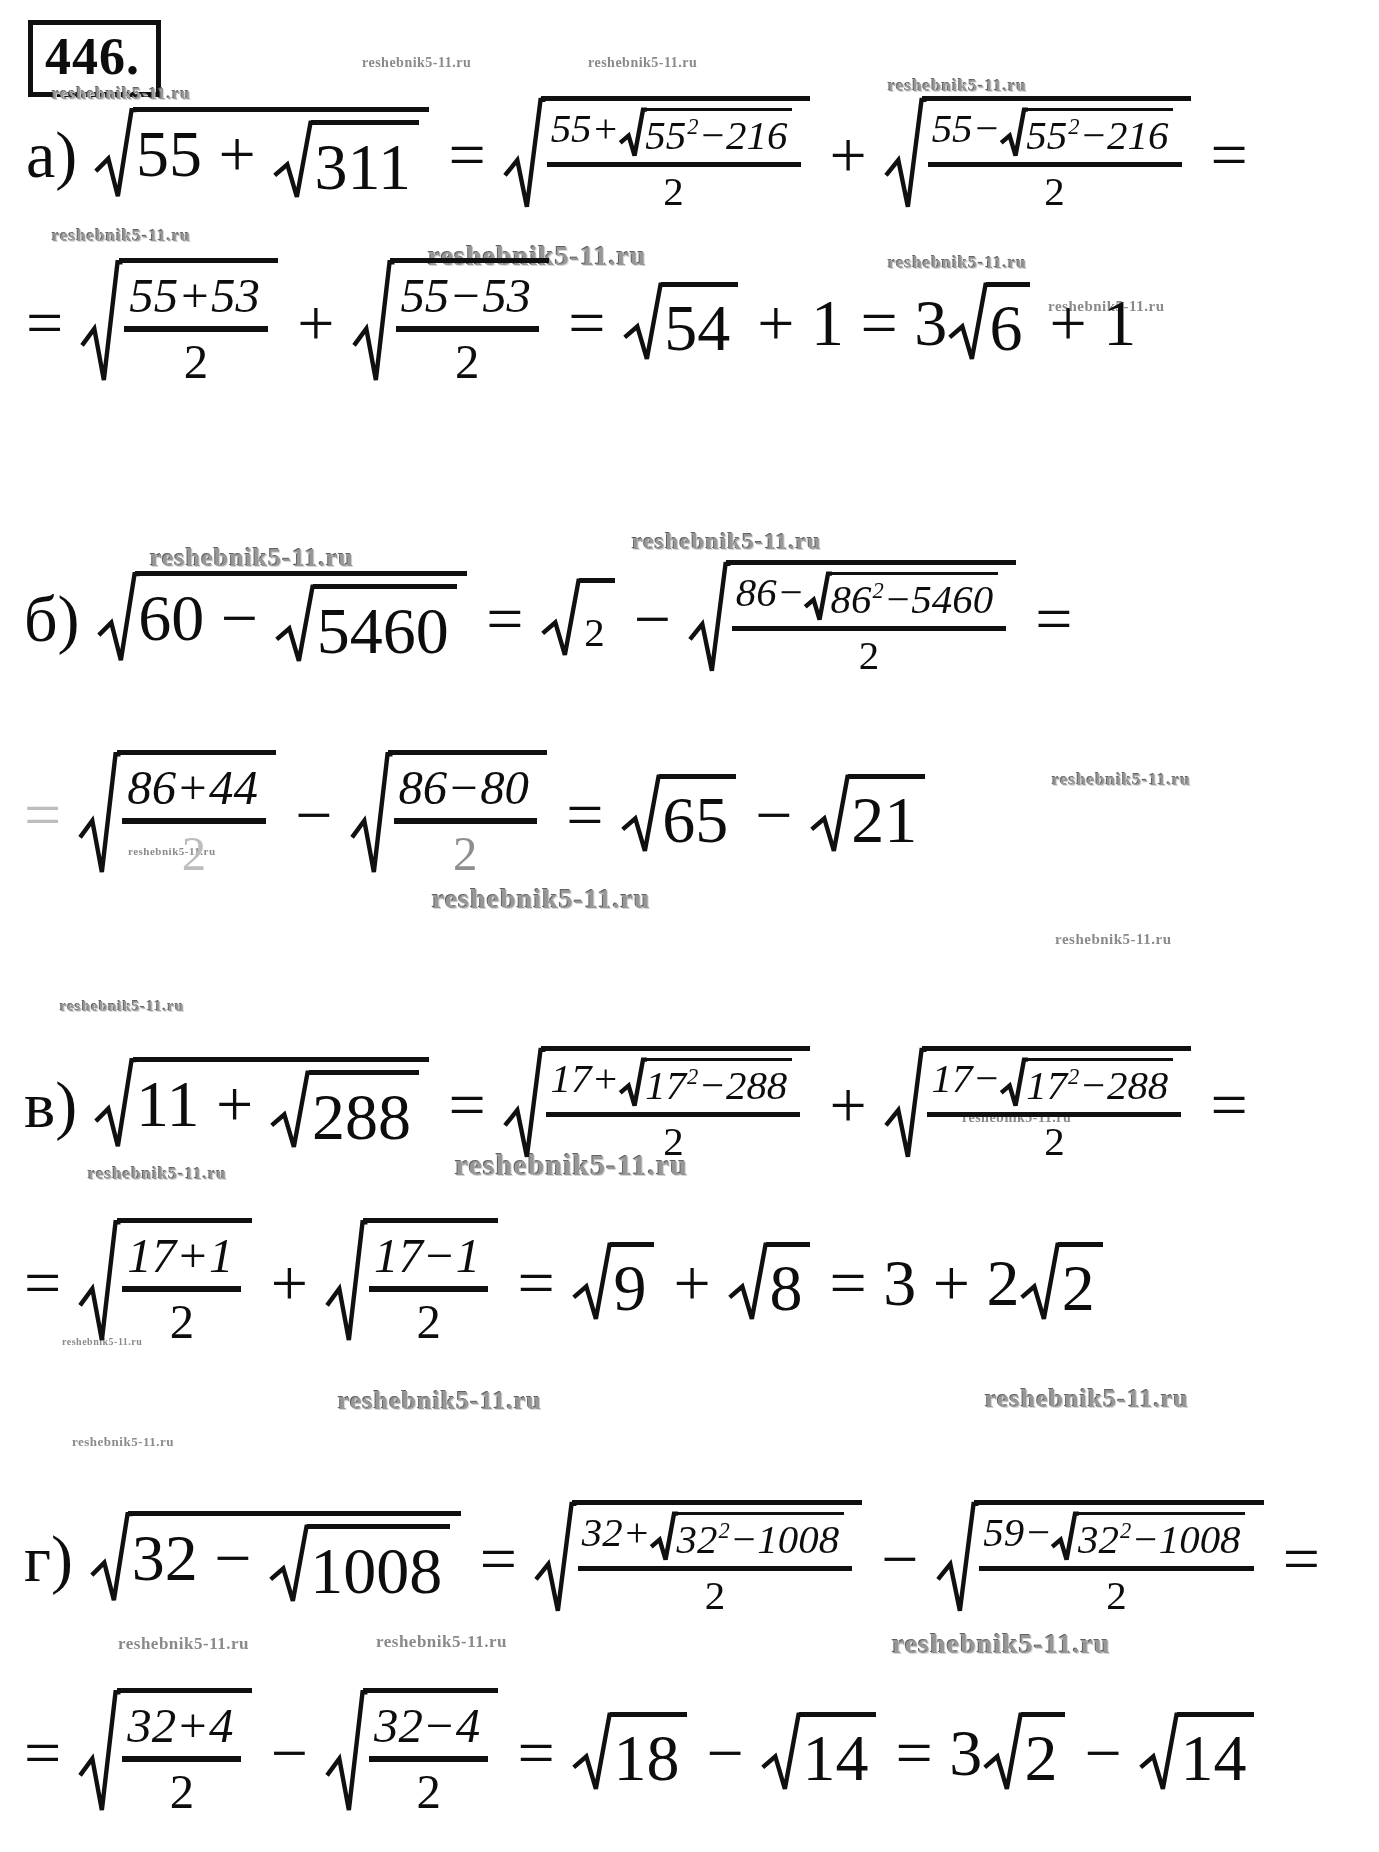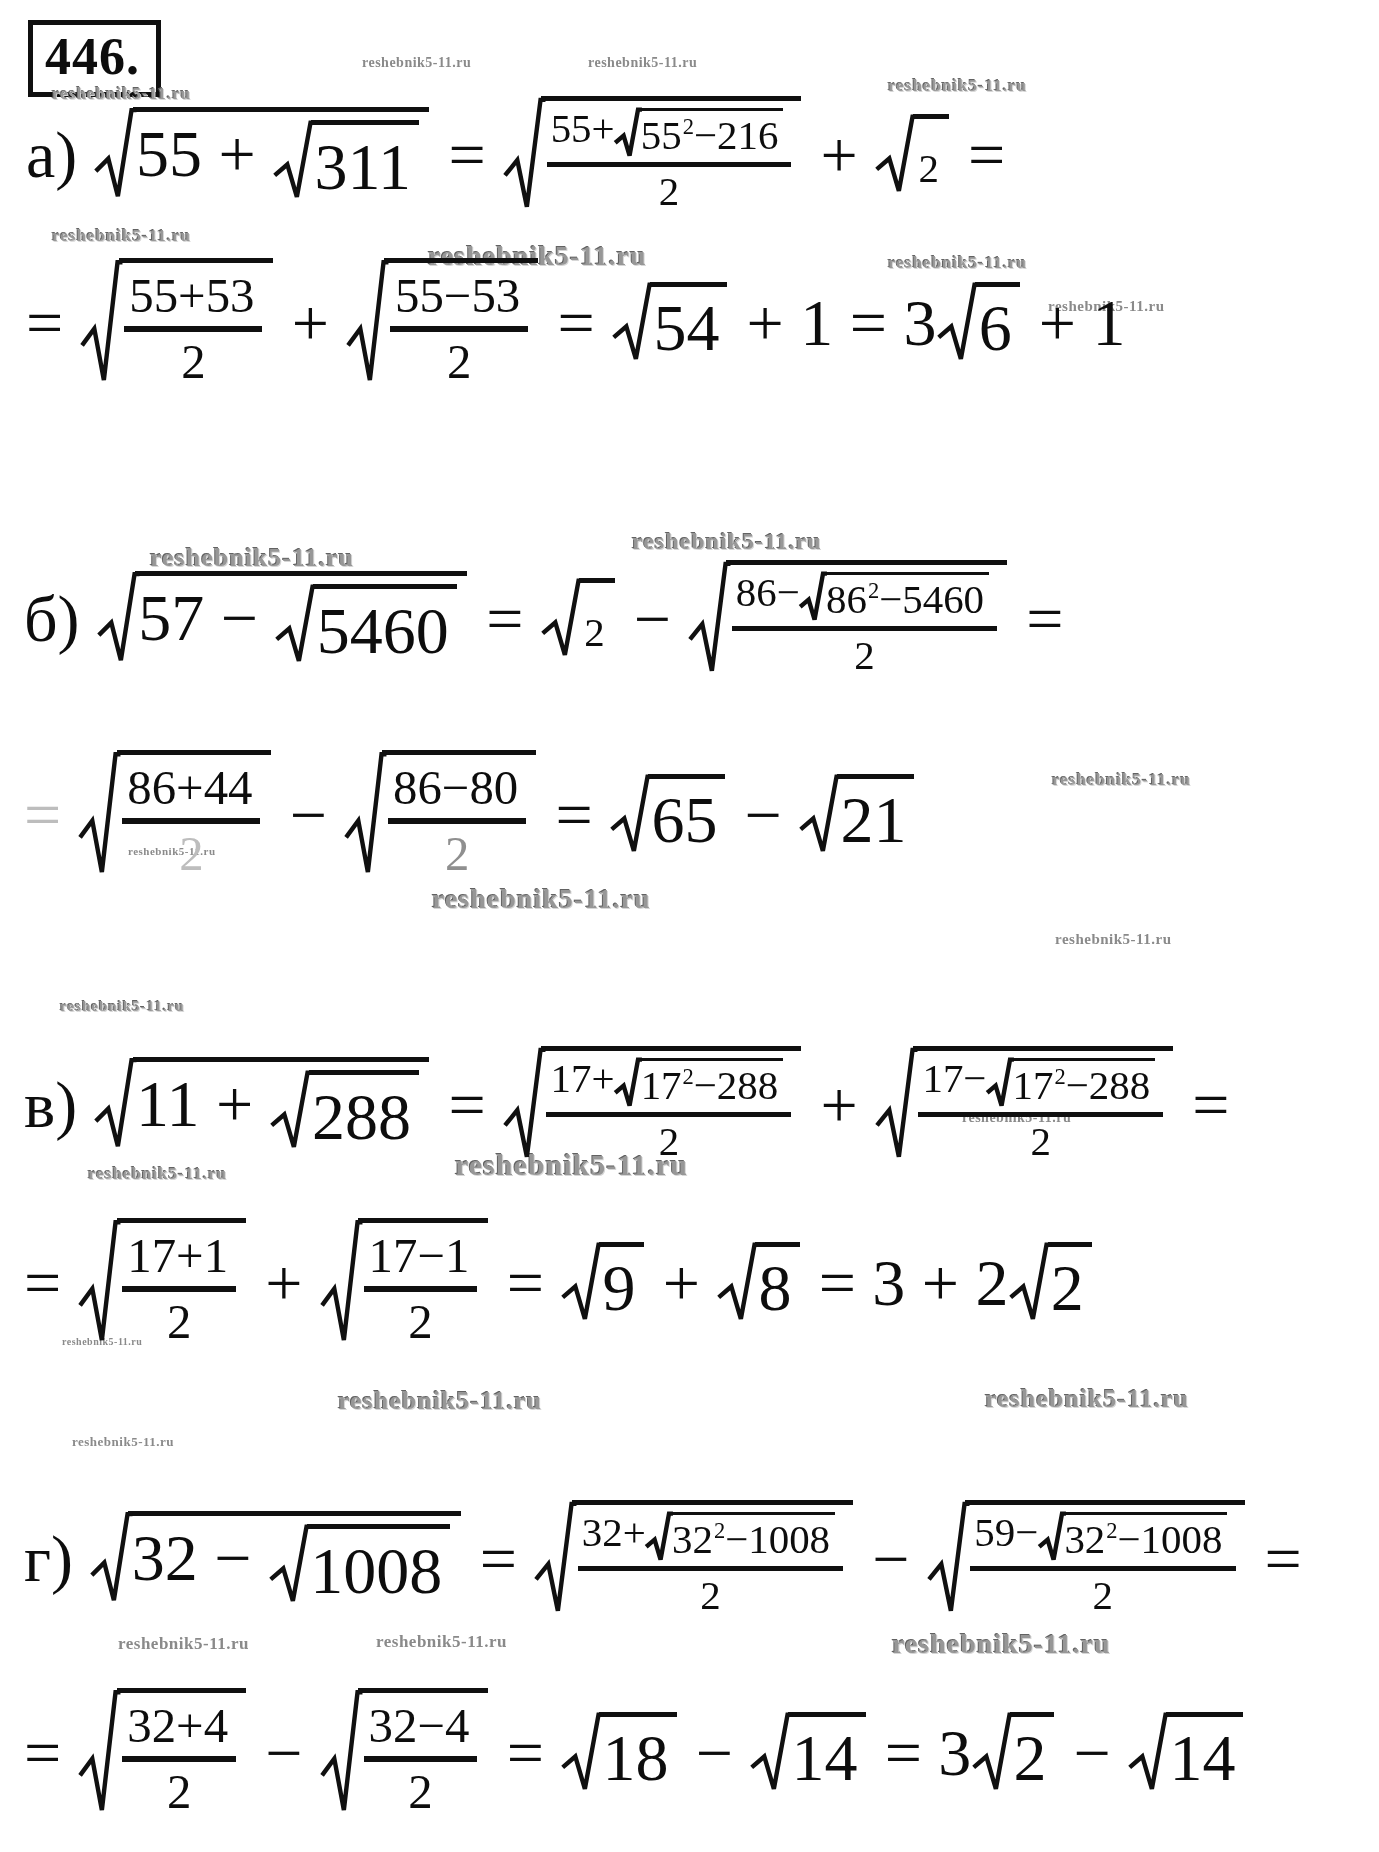--- a/index.html
+++ b/index.html
@@ -53,20 +53,21 @@
   
   .frac{
     display:inline-flex;flex-direction:column;align-items:center;
     vertical-align:middle;margin:0 0.05em;
   }
   .fnum{
     display:block;text-align:center;
     border-bottom:0.14em solid #101010;
     padding:0 0.16em 0.10em 0.10em;
     line-height:1.05;
+    font-style:italic;
   }
   .fden{display:block;text-align:center;padding-top:0.12em;line-height:1.0;}
   
   #line-a1{left:26px;top:96px;}
   #line-a2{left:26px;top:258px;}
   #line-b1{left:24px;top:560px;}
   #line-b2{left:24px;top:750px;}
   #line-v1{left:24px;top:1046px;}
   #line-v2{left:24px;top:1218px;}
   #line-g1{left:24px;top:1500px;}
@@ -125,33 +126,35 @@
   <div id="line-a1" class="mrow l1"><span class="mtext">а) </span><span class="sqrt"><svg viewBox="0 0 28 60" preserveAspectRatio="none" class="rad">
           <path d="M1 40 L9 33 L16 57 L26 2 L28 2" fill="none" stroke="#101010" stroke-width="4.4" vector-effect="non-scaling-stroke" stroke-linecap="square" stroke-linejoin="miter"></path>
         </svg><span class="sqrt-body"><span class="mtext">55 + </span><span class="sqrt"><svg viewBox="0 0 28 60" preserveAspectRatio="none" class="rad">
               <path d="M1 40 L9 33 L16 57 L26 2 L28 2" fill="none" stroke="#101010" stroke-width="4.4" vector-effect="non-scaling-stroke" stroke-linecap="square" stroke-linejoin="miter"></path>
             </svg><span class="sqrt-body"><span class="mtext">311</span></span></span></span></span><span class="mtext"> = </span><span class="sqrt"><svg viewBox="0 0 28 60" preserveAspectRatio="none" class="rad">
           <path d="M1 40 L9 33 L16 57 L26 2 L28 2" fill="none" stroke="#101010" stroke-width="4.4" vector-effect="non-scaling-stroke" stroke-linecap="square" stroke-linejoin="miter"></path>
         </svg><span class="sqrt-body"><span class="frac"><span class="fnum"><span class="mtext">55+</span><span class="sqrt"><svg viewBox="0 0 28 60" preserveAspectRatio="none" class="rad">
                   <path d="M1 40 L9 33 L16 57 L26 2 L28 2" fill="none" stroke="#101010" stroke-width="4.4" vector-effect="non-scaling-stroke" stroke-linecap="square" stroke-linejoin="miter"></path>
                 </svg><span class="sqrt-body"><span class="mtext">55</span><sup class="msup">2</sup><span class="mtext">−216</span></span></span></span><span class="fden"><span class="mtext">2</span></span></span></span></span><span class="mtext"> + </span><span class="sqrt"><svg viewBox="0 0 28 60" preserveAspectRatio="none" class="rad">
           <path d="M1 40 L9 33 L16 57 L26 2 L28 2" fill="none" stroke="#101010" stroke-width="4.4" vector-effect="non-scaling-stroke" stroke-linecap="square" stroke-linejoin="miter"></path>
-        </svg><span class="sqrt-body"><span class="frac"><span class="fden"><span class="mtext">2</span></span></span></span></span><span class="mtext"> =</span></div>
+        </svg><span class="sqrt-body"><span class="frac"><span class="fnum"><span class="mtext">55−</span><span class="sqrt"><svg viewBox="0 0 28 60" preserveAspectRatio="none" class="rad">
+                  <path d="M1 40 L9 33 L16 57 L26 2 L28 2" fill="none" stroke="#101010" stroke-width="4.4" vector-effect="non-scaling-stroke" stroke-linecap="square" stroke-linejoin="miter"></path>
+                </svg><span class="sqrt-body"><span class="mtext">55</span><sup class="msup">2</sup><span class="mtext">−216</span></span></span></span><span class="fden"><span class="mtext">2</span></span></span></span></span><span class="mtext"> =</span></div>
   <div id="line-a2" class="mrow l2"><span class="mtext">= </span><span class="sqrt"><svg viewBox="0 0 28 60" preserveAspectRatio="none" class="rad">
           <path d="M1 40 L9 33 L16 57 L26 2 L28 2" fill="none" stroke="#101010" stroke-width="4.4" vector-effect="non-scaling-stroke" stroke-linecap="square" stroke-linejoin="miter"></path>
         </svg><span class="sqrt-body"><span class="frac"><span class="fnum"><span class="mtext">55+53</span></span><span class="fden"><span class="mtext">2</span></span></span></span></span><span class="mtext"> + </span><span class="sqrt"><svg viewBox="0 0 28 60" preserveAspectRatio="none" class="rad">
           <path d="M1 40 L9 33 L16 57 L26 2 L28 2" fill="none" stroke="#101010" stroke-width="4.4" vector-effect="non-scaling-stroke" stroke-linecap="square" stroke-linejoin="miter"></path>
         </svg><span class="sqrt-body"><span class="frac"><span class="fnum"><span class="mtext">55−53</span></span><span class="fden"><span class="mtext">2</span></span></span></span></span><span class="mtext"> = </span><span class="sqrt"><svg viewBox="0 0 28 60" preserveAspectRatio="none" class="rad">
           <path d="M1 40 L9 33 L16 57 L26 2 L28 2" fill="none" stroke="#101010" stroke-width="4.4" vector-effect="non-scaling-stroke" stroke-linecap="square" stroke-linejoin="miter"></path>
         </svg><span class="sqrt-body"><span class="mtext">54</span></span></span><span class="mtext"> + 1 = 3</span><span class="sqrt"><svg viewBox="0 0 28 60" preserveAspectRatio="none" class="rad">
           <path d="M1 40 L9 33 L16 57 L26 2 L28 2" fill="none" stroke="#101010" stroke-width="4.4" vector-effect="non-scaling-stroke" stroke-linecap="square" stroke-linejoin="miter"></path>
         </svg><span class="sqrt-body"><span class="mtext">6</span></span></span><span class="mtext"> + 1</span></div>
   <div id="line-b1" class="mrow l1"><span class="mtext">б) </span><span class="sqrt"><svg viewBox="0 0 28 60" preserveAspectRatio="none" class="rad">
           <path d="M1 40 L9 33 L16 57 L26 2 L28 2" fill="none" stroke="#101010" stroke-width="4.4" vector-effect="non-scaling-stroke" stroke-linecap="square" stroke-linejoin="miter"></path>
-        </svg><span class="sqrt-body"><span class="mtext">57 − </span><span class="sqrt"><svg viewBox="0 0 28 60" preserveAspectRatio="none" class="rad">
+        </svg><span class="sqrt-body"><span class="mtext">60 − </span><span class="sqrt"><svg viewBox="0 0 28 60" preserveAspectRatio="none" class="rad">
               <path d="M1 40 L9 33 L16 57 L26 2 L28 2" fill="none" stroke="#101010" stroke-width="4.4" vector-effect="non-scaling-stroke" stroke-linecap="square" stroke-linejoin="miter"></path>
             </svg><span class="sqrt-body"><span class="mtext">5460</span></span></span></span></span><span class="mtext"> = </span><span class="sqrt"><svg viewBox="0 0 28 60" preserveAspectRatio="none" class="rad">
           <path d="M1 40 L9 33 L16 57 L26 2 L28 2" fill="none" stroke="#101010" stroke-width="4.4" vector-effect="non-scaling-stroke" stroke-linecap="square" stroke-linejoin="miter"></path>
         </svg><span class="sqrt-body"><span class="frac"><span class="fden"><span class="mtext">2</span></span></span></span></span><span class="mtext"> − </span><span class="sqrt"><svg viewBox="0 0 28 60" preserveAspectRatio="none" class="rad">
           <path d="M1 40 L9 33 L16 57 L26 2 L28 2" fill="none" stroke="#101010" stroke-width="4.4" vector-effect="non-scaling-stroke" stroke-linecap="square" stroke-linejoin="miter"></path>
         </svg><span class="sqrt-body"><span class="frac"><span class="fnum"><span class="mtext">86−</span><span class="sqrt"><svg viewBox="0 0 28 60" preserveAspectRatio="none" class="rad">
                   <path d="M1 40 L9 33 L16 57 L26 2 L28 2" fill="none" stroke="#101010" stroke-width="4.4" vector-effect="non-scaling-stroke" stroke-linecap="square" stroke-linejoin="miter"></path>
                 </svg><span class="sqrt-body"><span class="mtext">86</span><sup class="msup">2</sup><span class="mtext">−5460</span></span></span></span><span class="fden"><span class="mtext">2</span></span></span></span></span><span class="mtext"> =</span></div>
   <div id="line-b2" class="mrow l2"><span class="mtext faded">= </span><span class="sqrt"><svg viewBox="0 0 28 60" preserveAspectRatio="none" class="rad">
           <path d="M1 40 L9 33 L16 57 L26 2 L28 2" fill="none" stroke="#101010" stroke-width="4.4" vector-effect="non-scaling-stroke" stroke-linecap="square" stroke-linejoin="miter"></path>

